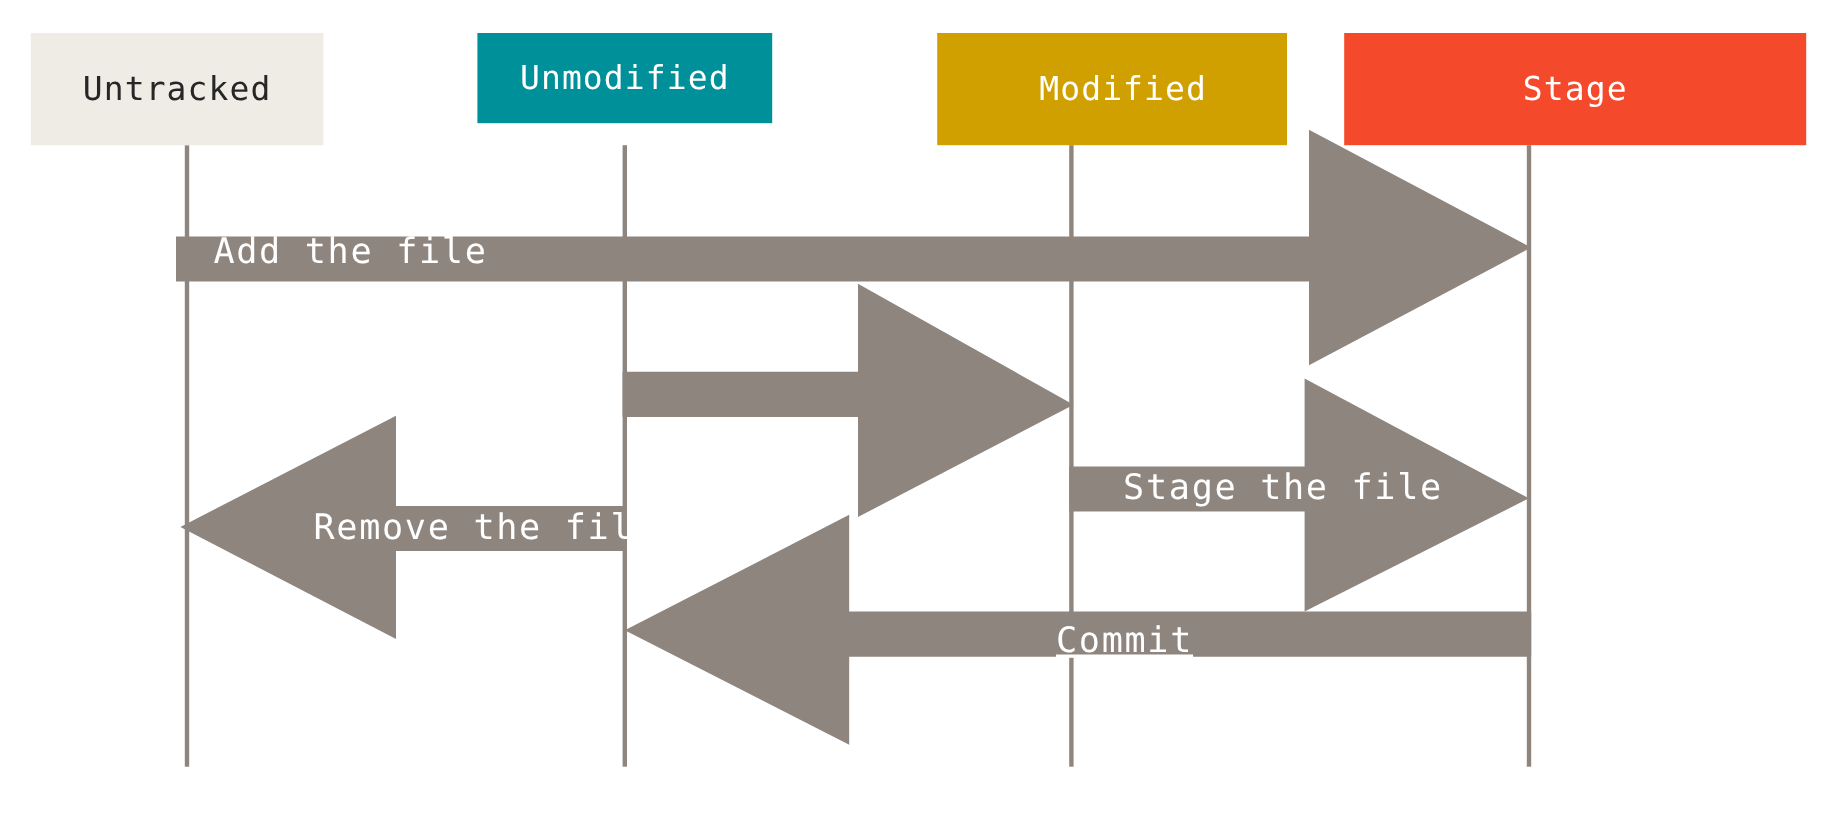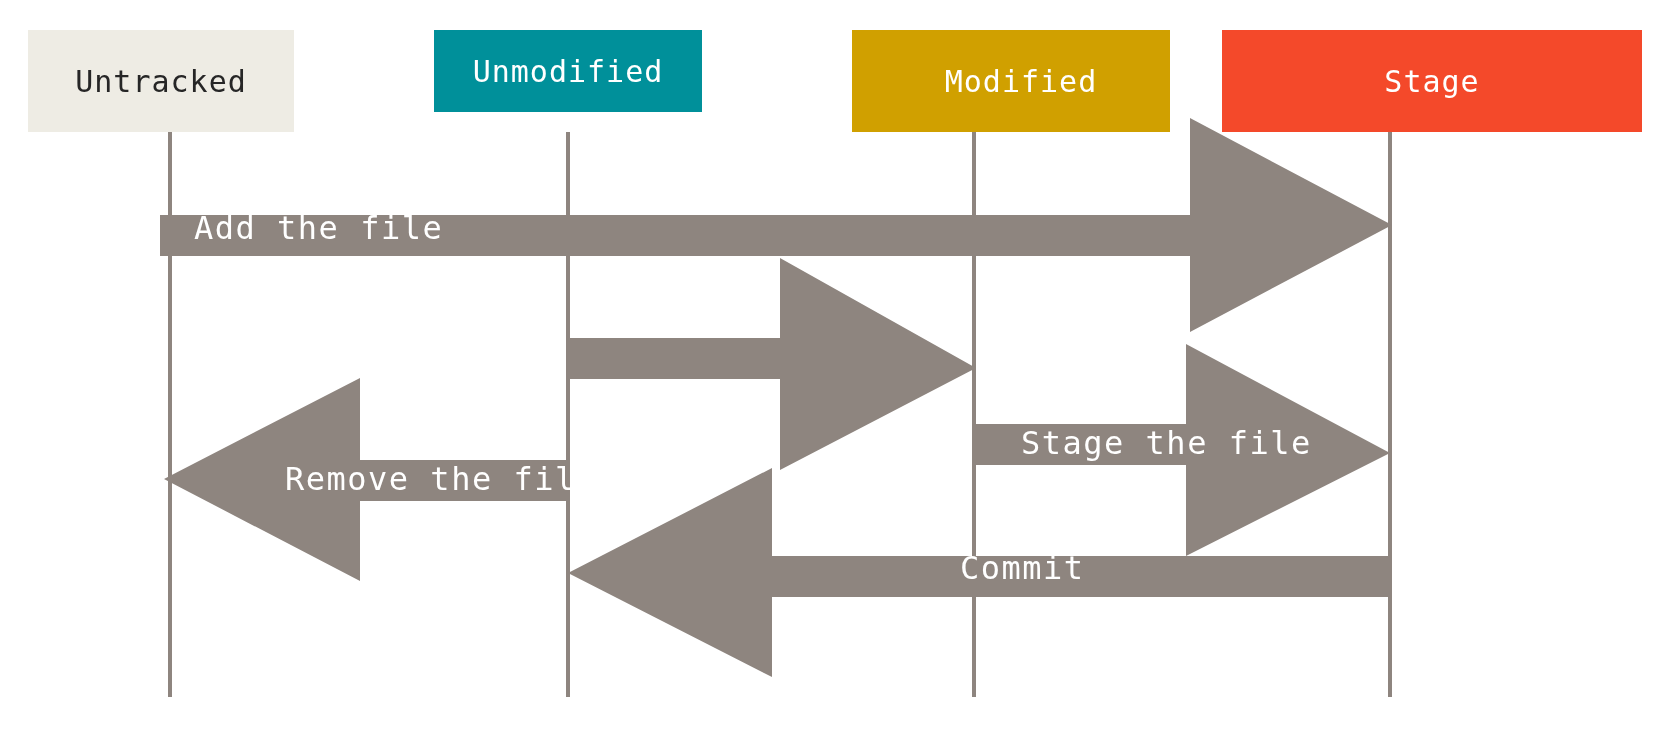--- a/index.html
+++ b/index.html
@@ -87,15 +87,15 @@
     <span class="state-label" style="color:#ffffff;">Stage</span>
   </div>
 
   <span class="arrow-label" style="left:194px; top:212px;">Add the file</span>
 
 
   <span class="arrow-label" style="left:1004px; top:427px;margin-left:17px;">Stage the file</span>
 
   <span class="arrow-label" style="left:249px; top:463px;margin-left:36px;">Remove the file</span>
 
-  <span class="arrow-label" style="left:960px; top:552px;">Commit</span>
+  <span class="arrow-label" style="left:960px; top:566px;text-decoration:underline;">Commit</span>
 
 </div>
 
 </body></html>

